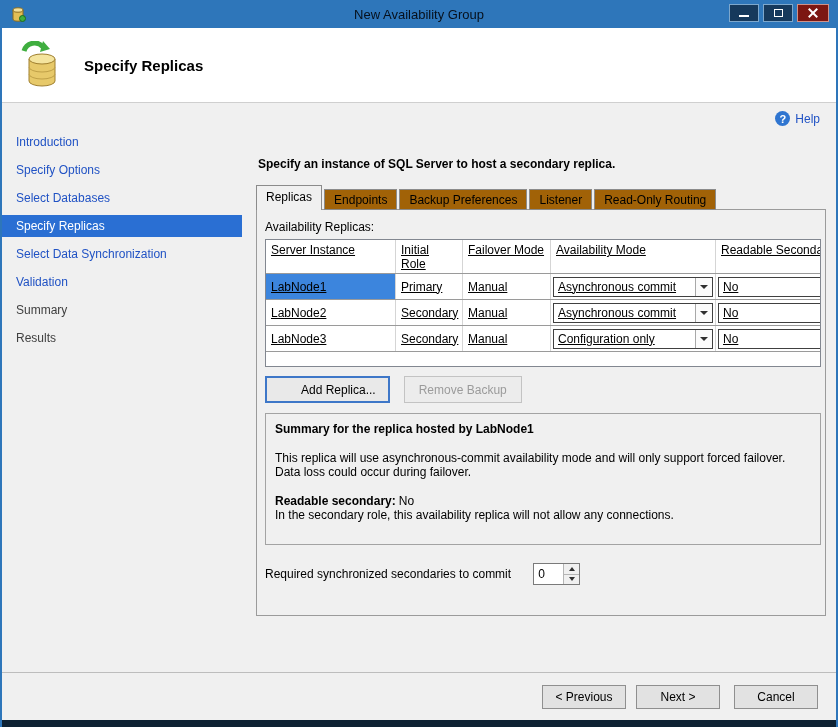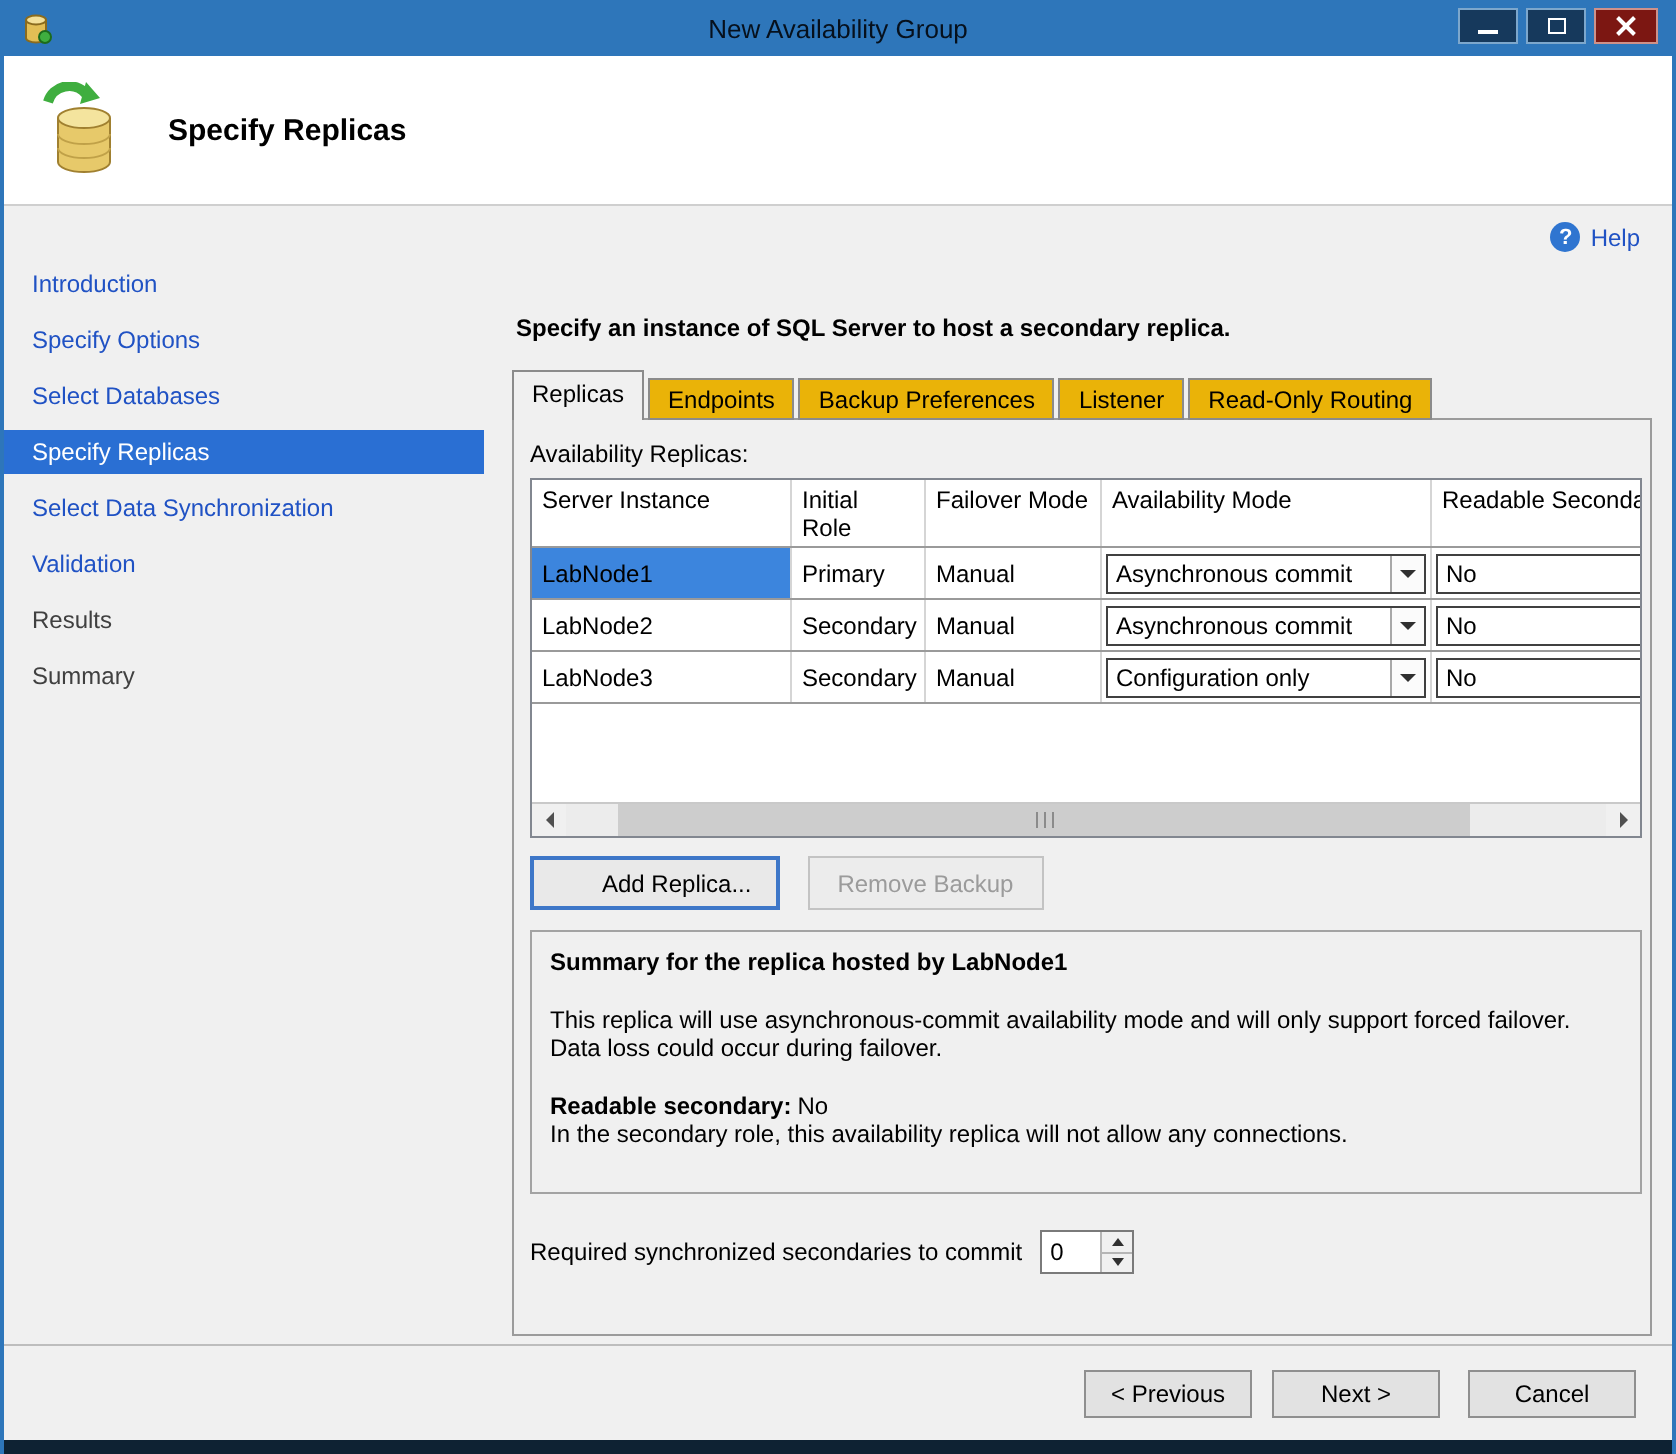--- a/index.html
+++ b/index.html
@@ -38,31 +38,31 @@
   .side-item.disabled { color:#404040; }
 
   .content { flex:1; position:relative; padding:10px 18px 0 12px; }
   .help { position:absolute; top:8px; right:24px; display:flex; align-items:center; gap:5px; color:#2052c4; cursor:pointer; }
   .help-icon { width:15px; height:15px; border-radius:50%; background:#2f75d0; color:#fff; font-weight:bold;
                font-size:11px; display:flex; align-items:center; justify-content:center; flex:none; }
   .instruction { font-weight:bold; margin:44px 0 14px 4px; }
 
   
   .tabs { display:flex; align-items:flex-end; height:25px; margin-bottom:-1px; position:relative; z-index:2; padding-left:2px; }
-  .tab { height:21px; border:1px solid #8b8b8b; background:#eab308; display:flex; align-items:center;
+  .tab { height:21px; border:1px solid #8b8b8b; background:#a16207; display:flex; align-items:center;
          padding:0 9px; margin-right:2px; cursor:pointer; white-space:nowrap; }
   .tab.active { height:25px; background:#f0f0f0; border-bottom:none; padding-bottom:2px; }
 
   .panel { border:1px solid #9b9b9b; background:#f0f0f0; padding:8px 6px 30px 6px; position:relative; z-index:1;
            margin-left:2px; width:570px; }
   .replicas-label { margin:2px 0 5px 2px; }
 
   
-  .grid-wrap { width:556px; height:180px; border:1px solid #828790; background:#fff; display:flex;
-               flex-direction:column; overflow:hidden; margin-left:2px; }
+  .grid-wrap { width:556px; height:128px; border:1px solid #828790; background:#fff; display:flex;
+               overflow:hidden; margin-left:2px;text-decoration:underline; }
   .grid { width:640px; flex:1; }
   .grid-header { display:flex; height:34px; border-bottom:1px solid #9a9a9a; background:#fff; }
   .gh-cell { padding:3px 5px; border-right:1px solid #d5d5d5; line-height:14px; }
   .grid-row { display:flex; height:26px; border-bottom:1px solid #9a9a9a; }
   .gr-cell { border-right:1px solid #d5d5d5; padding:3px 5px; display:flex; align-items:center; overflow:hidden; white-space:nowrap; }
   .gr-cell.ctl { padding:2px; }
   .c1 { flex:0 0 130px; } .c2 { flex:0 0 67px; } .c3 { flex:0 0 88px; } .c4 { flex:0 0 165px; } .c5 { flex:0 0 190px; }
   .cell-selected { background:#3c85dd; color:#000000; }
   .combo { flex:1; display:flex; border:1px solid #404040; background:#fff; height:20px; cursor:pointer; }
   .combo .ctext { flex:1; padding:2px 4px; white-space:nowrap; overflow:hidden; }
@@ -89,21 +89,21 @@
 
   
   .summary-box { margin:10px 0 0 2px; border:1px solid #a3a3a3; width:556px; min-height:132px;
                  padding:8px 9px; line-height:14px; }
   .s-title { font-weight:bold; margin-bottom:15px; }
   .s-para { margin:0; }
   .s-para b { margin-right:3px; }
   .s-desc { margin:0 0 15px 0; }
 
   
-  .quorum-row { margin:18px 0 0 2px; display:flex; align-items:center; gap:9px; }
+  .quorum-row { margin:18px 0 0 2px; display:flex; align-items:center; gap:22px; }
   .spinbox { display:flex; border:1px solid #7a7a7a; background:#fff; height:22px; width:47px; }
   .spin-input { width:29px; border:none; font:inherit; padding:1px 4px; outline:none; background:#fff; }
   .spin-btns { width:16px; flex:none; border-left:1px solid #b5b5b5; display:flex; flex-direction:column; }
   .spin-up, .spin-down { flex:1; display:flex; align-items:center; justify-content:center; background:#f0f0f0; cursor:pointer; }
   .spin-up { border-bottom:1px solid #b5b5b5; }
 
   
   .footer { position:absolute; left:0; right:0; bottom:7px; height:48px; border-top:1px solid #bdbdbd;
             background:#f0f0f0; display:flex; align-items:center; justify-content:flex-end; gap:10px; padding-right:18px; }
   .fbtn { height:24px; min-width:84px; background:#e2e2e2; border:1px solid #8f8f8f; font:inherit; cursor:pointer; }
@@ -148,22 +148,22 @@
 
   <div class="body">
 
     <nav class="sidebar">
       <div class="side-item link">Introduction</div>
       <div class="side-item link">Specify Options</div>
       <div class="side-item link">Select Databases</div>
       <div class="side-item active">Specify Replicas</div>
       <div class="side-item link">Select Data Synchronization</div>
       <div class="side-item link">Validation</div>
+      <div class="side-item disabled">Summary</div>
       <div class="side-item disabled">Results</div>
-      <div class="side-item disabled">Summary</div>
     </nav>
 
     <div class="content">
 
       <div class="help">
         <span class="help-icon">?</span>
         <span>Help</span>
       </div>
 
       <div class="instruction">Specify an instance of SQL Server to host a secondary replica.</div>

